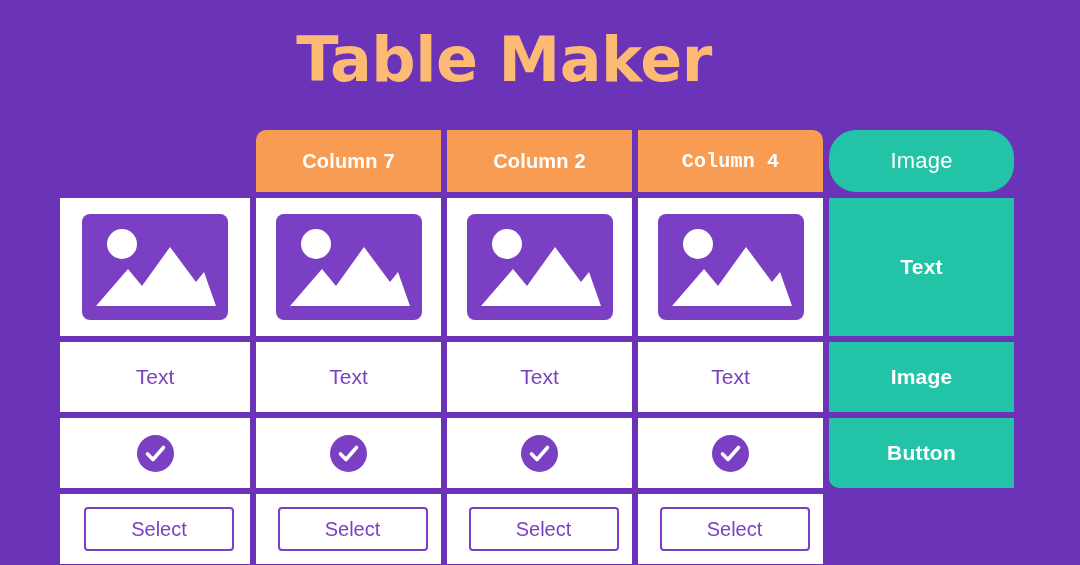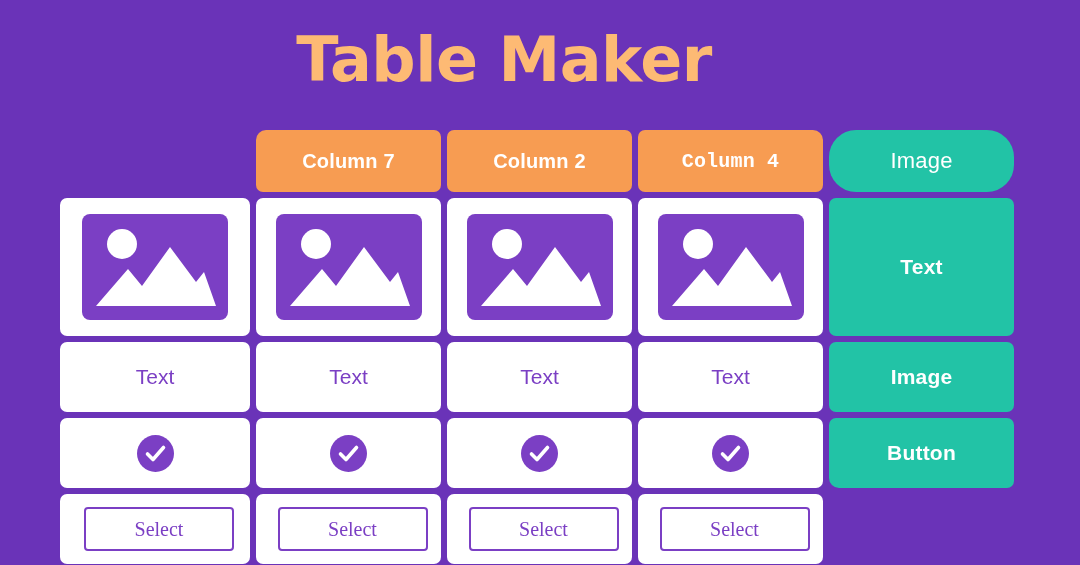--- a/index.html
+++ b/index.html
@@ -47,21 +47,20 @@
     grid-template-rows: 62px 138px 70px 70px 70px;
     gap: 6px;
     background: transparent;
   }
 
   .cell {
     display: flex;
     align-items: center;
     justify-content: center;
     box-sizing: border-box;
-    border-radius: 7px;
   }
 
   
   .spacer {
     background: transparent;
   }
 
   
   .header-cell {
     background: #f79c52;
@@ -113,21 +112,21 @@
   
   .select-btn {
     width: 150px;
     height: 44px;
     box-sizing: border-box;
     border: 2px solid #7b3fc4;
     border-radius: 4px;
     background: #ffffff;
     color: #7b3fc4;
     font-size: 20px;
-    font-family: Liberation Serif, serif;
+    font-family: Liberation Sans, sans-serif;
     display: flex;
     align-items: center;
     justify-content: center;
     cursor: pointer;
     padding: 0;
     margin-left: 8px;
   }
 </style>
 </head>
 <body>

